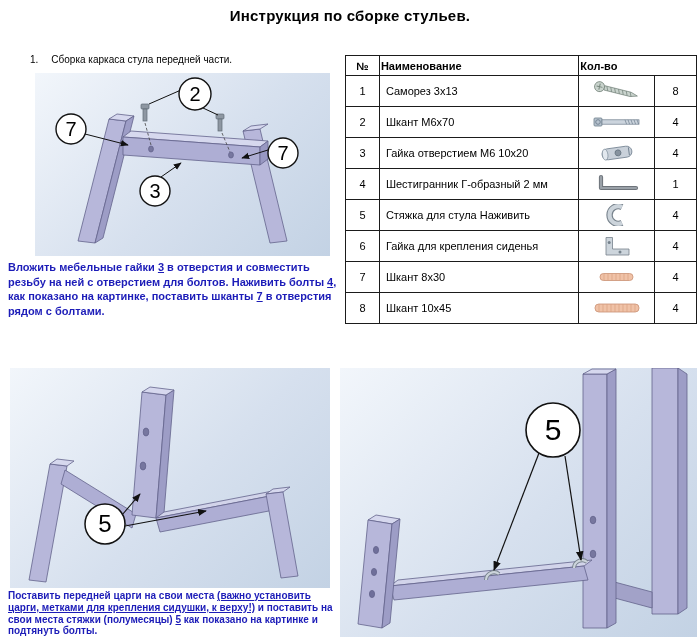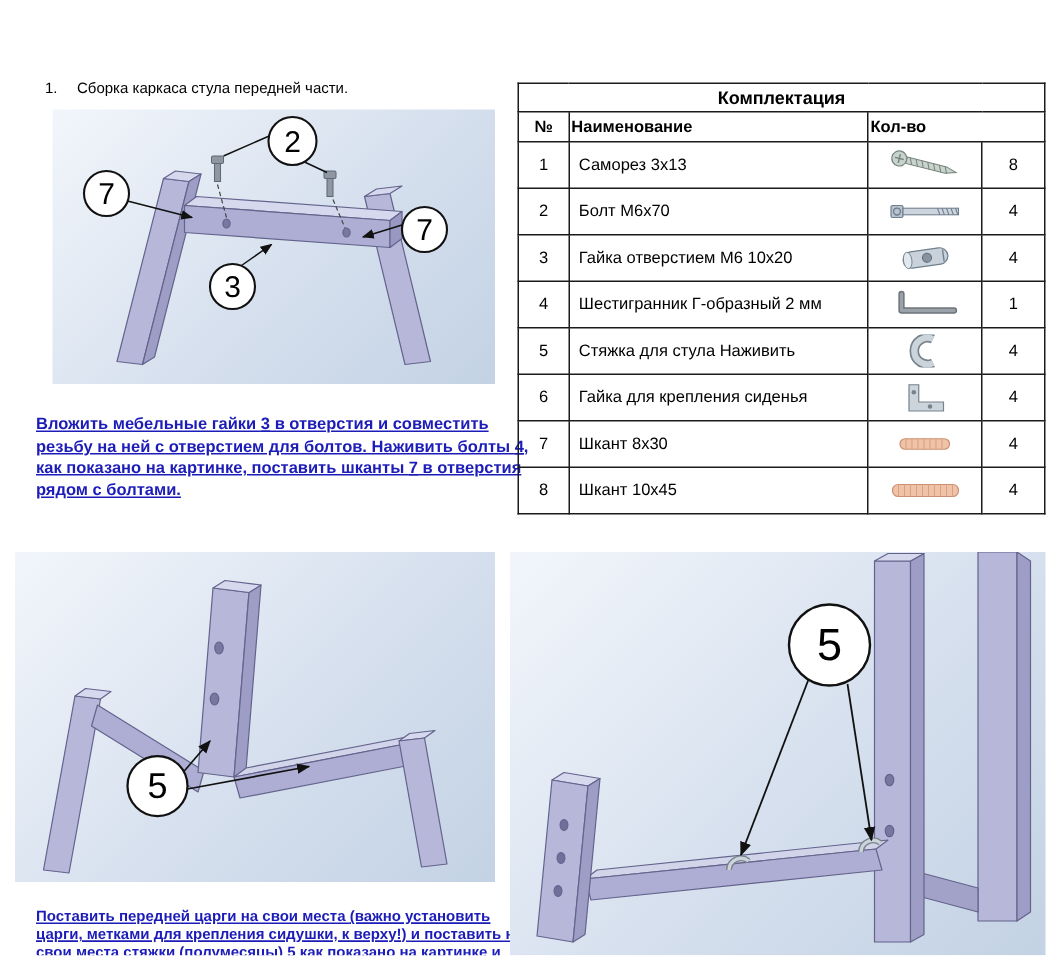--- a/index.html
+++ b/index.html
@@ -15,21 +15,21 @@
   .step-heading { position: absolute; left: 30px; top: 54px; font-size: 10px; }
   .step-heading .num { display: inline-block; margin-right: 13px; }
   .diagram {
     position: absolute;
     background: linear-gradient(135deg, #f2f6fb 0%, #d6e0ee 55%, #c3d2e4 100%);
   }
   #diagram-front { left: 35px;  top: 73px;  width: 295px; height: 183px; }
   #diagram-side  { left: 10px;  top: 368px; width: 320px; height: 220px; }
   #diagram-base  { left: 340px; top: 368px; width: 357px; height: 269px; }
   .diagram svg { display: block; }
-  .instructions { position: absolute; font-weight: 700; color: #1c1cb8; margin: 16px; text-decoration: underline; }
+  .instructions { position: absolute; font-weight: 700; color: #1c1cb8; margin: 0; }
   #text1 { left: 8px; top: 260px; width: 332px; font-size: 11px;  line-height: 14.6px; }
   #text2 { left: 8px; top: 590px; width: 336px; font-size: 10px;  line-height: 11.8px; }
   .u { text-decoration: underline; }
   .table-wrap { position: absolute; left: 345px; top: 55px; width: 352px; }
   table.parts { width: 100%; border-collapse: collapse; }
   .parts th, .parts td { border: 1px solid #1b1b1b; }
   .parts .t-title { font-size: 12px; font-weight: 700; height: 19px; text-align: center; }
   .parts .t-col   { font-size: 11px; font-weight: 700; height: 20px; text-align: left; }
   .parts td { font-size: 11px; height: 31px; }
   .parts .c-num  { width: 34px;  text-align: center; }
@@ -37,20 +37,21 @@
   .parts .c-icon { width: 76px;  text-align: center; vertical-align: middle; padding: 0; }
   .parts .c-icon svg { display: block; margin: 0 auto; }
   .parts .c-qty  { width: 42px;  text-align: center; }
   svg text.callout { font-family: "Liberation Sans", sans-serif; fill: #000; text-anchor: middle; }
 </style>
 </head>
 <body>
 
 <div class="page">
 
+  <div class="title">Инструкция по сборке стульев.</div>
 
   <div class="step-heading">
     <span class="num">1.</span><span>Сборка каркаса стула передней части.</span>
   </div>
 
   <div class="diagram" id="diagram-front">
     <svg width="295" height="183" viewBox="0 0 295 183">
       <defs>
         <marker id="arrA" viewBox="0 0 10 10" refX="9" refY="5" markerWidth="8" markerHeight="8" orient="auto-start-reverse">
           <path d="M0,1 L10,5 L0,9 z" fill="#111"></path>
@@ -107,23 +108,20 @@
   </div>
 
   <p class="instructions" id="text1">
     <span>Вложить мебельные гайки </span><span class="u">3</span><span> в отверстия и совместить резьбу на ней с отверстием для болтов. Наживить болты </span><span class="u">4</span><span>, как показано на картинке, поставить шканты </span><span class="u">7</span><span> в отверстия рядом с болтами.</span>
   </p>
 
   <div class="table-wrap">
     <table class="parts">
       <thead>
         <tr>
-          <th class="t-title" colspan="4">Комплектация</th>
-        </tr>
-        <tr>
           <th class="t-col c-num">№</th>
           <th class="t-col">Наименование</th>
           <th class="t-col" colspan="2">Кол-во</th>
         </tr>
       </thead>
       <tbody>
         <tr>
           <td class="c-num">1</td>
           <td class="c-name">Саморез 3х13</td>
           <td class="c-icon">
@@ -133,21 +131,21 @@
                 <path d="M5,11 h6 M8,8 v6" stroke="#75847b" stroke-width="1" fill="none"></path>
                 <polygon points="13,8.8 40,8.8 47,11 40,13.2 13,13.2" fill="#c9d3cd" stroke="#75847b" stroke-width="0.7"></polygon>
                 <path d="M15,8.8 l2,4.4 M19,8.8 l2,4.4 M23,8.8 l2,4.4 M27,8.8 l2,4.4 M31,8.8 l2,4.4 M35,8.8 l2,4.4 M39,8.8 l2,4.4" stroke="#75847b" stroke-width="0.7" fill="none"></path>
               </g>
             </svg>
           </td>
           <td class="c-qty">8</td>
         </tr>
         <tr>
           <td class="c-num">2</td>
-          <td class="c-name">Болт  М6х70</td>
+          <td class="c-name">Шкант  М6х70</td>
           <td class="c-icon">
             <svg width="52" height="22" viewBox="0 0 52 22">
               <rect x="3" y="7" width="8" height="8" rx="1" fill="#b7c3cf" stroke="#6d7d8c" stroke-width="0.8"></rect>
               <circle cx="7" cy="11" r="2.3" fill="none" stroke="#6d7d8c" stroke-width="0.9"></circle>
               <rect x="11" y="8.8" width="37" height="4.4" fill="#ccd4dd" stroke="#6d7d8c" stroke-width="0.7"></rect>
               <path d="M34,8.8 l1.6,4.4 M37,8.8 l1.6,4.4 M40,8.8 l1.6,4.4 M43,8.8 l1.6,4.4 M46,8.8 l1.6,4.4" stroke="#6d7d8c" stroke-width="0.7" fill="none"></path>
             </svg>
           </td>
           <td class="c-qty">4</td>
         </tr>

